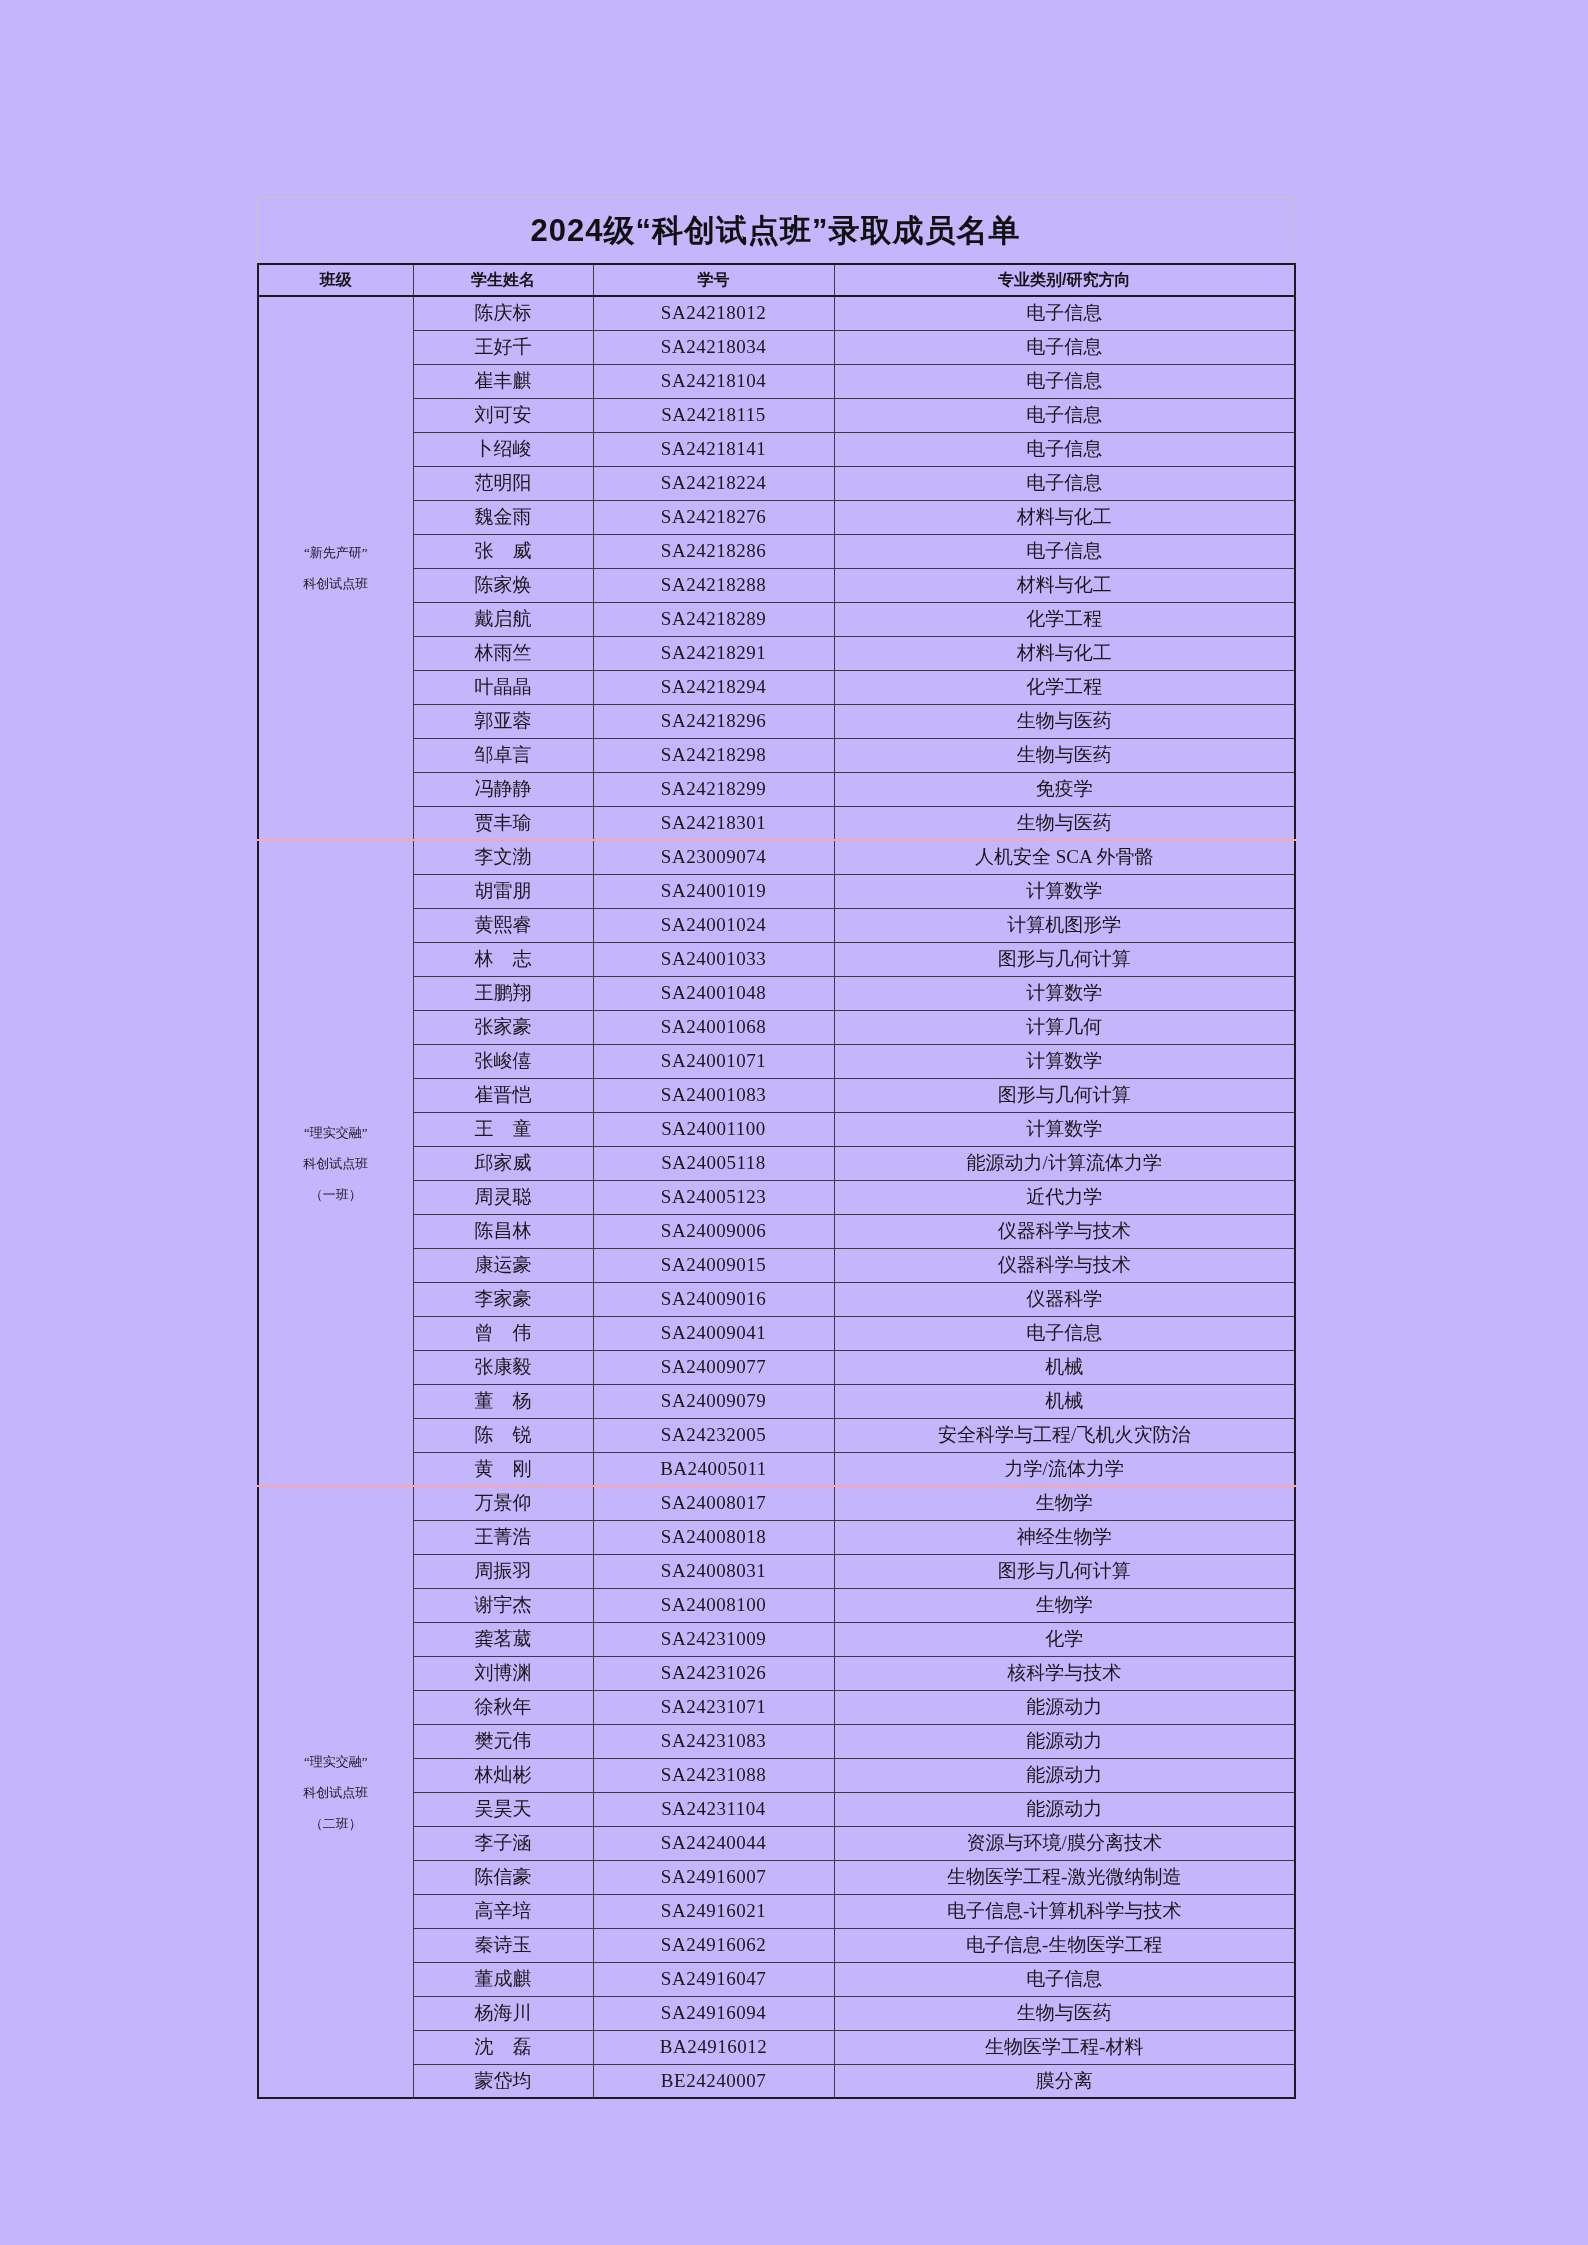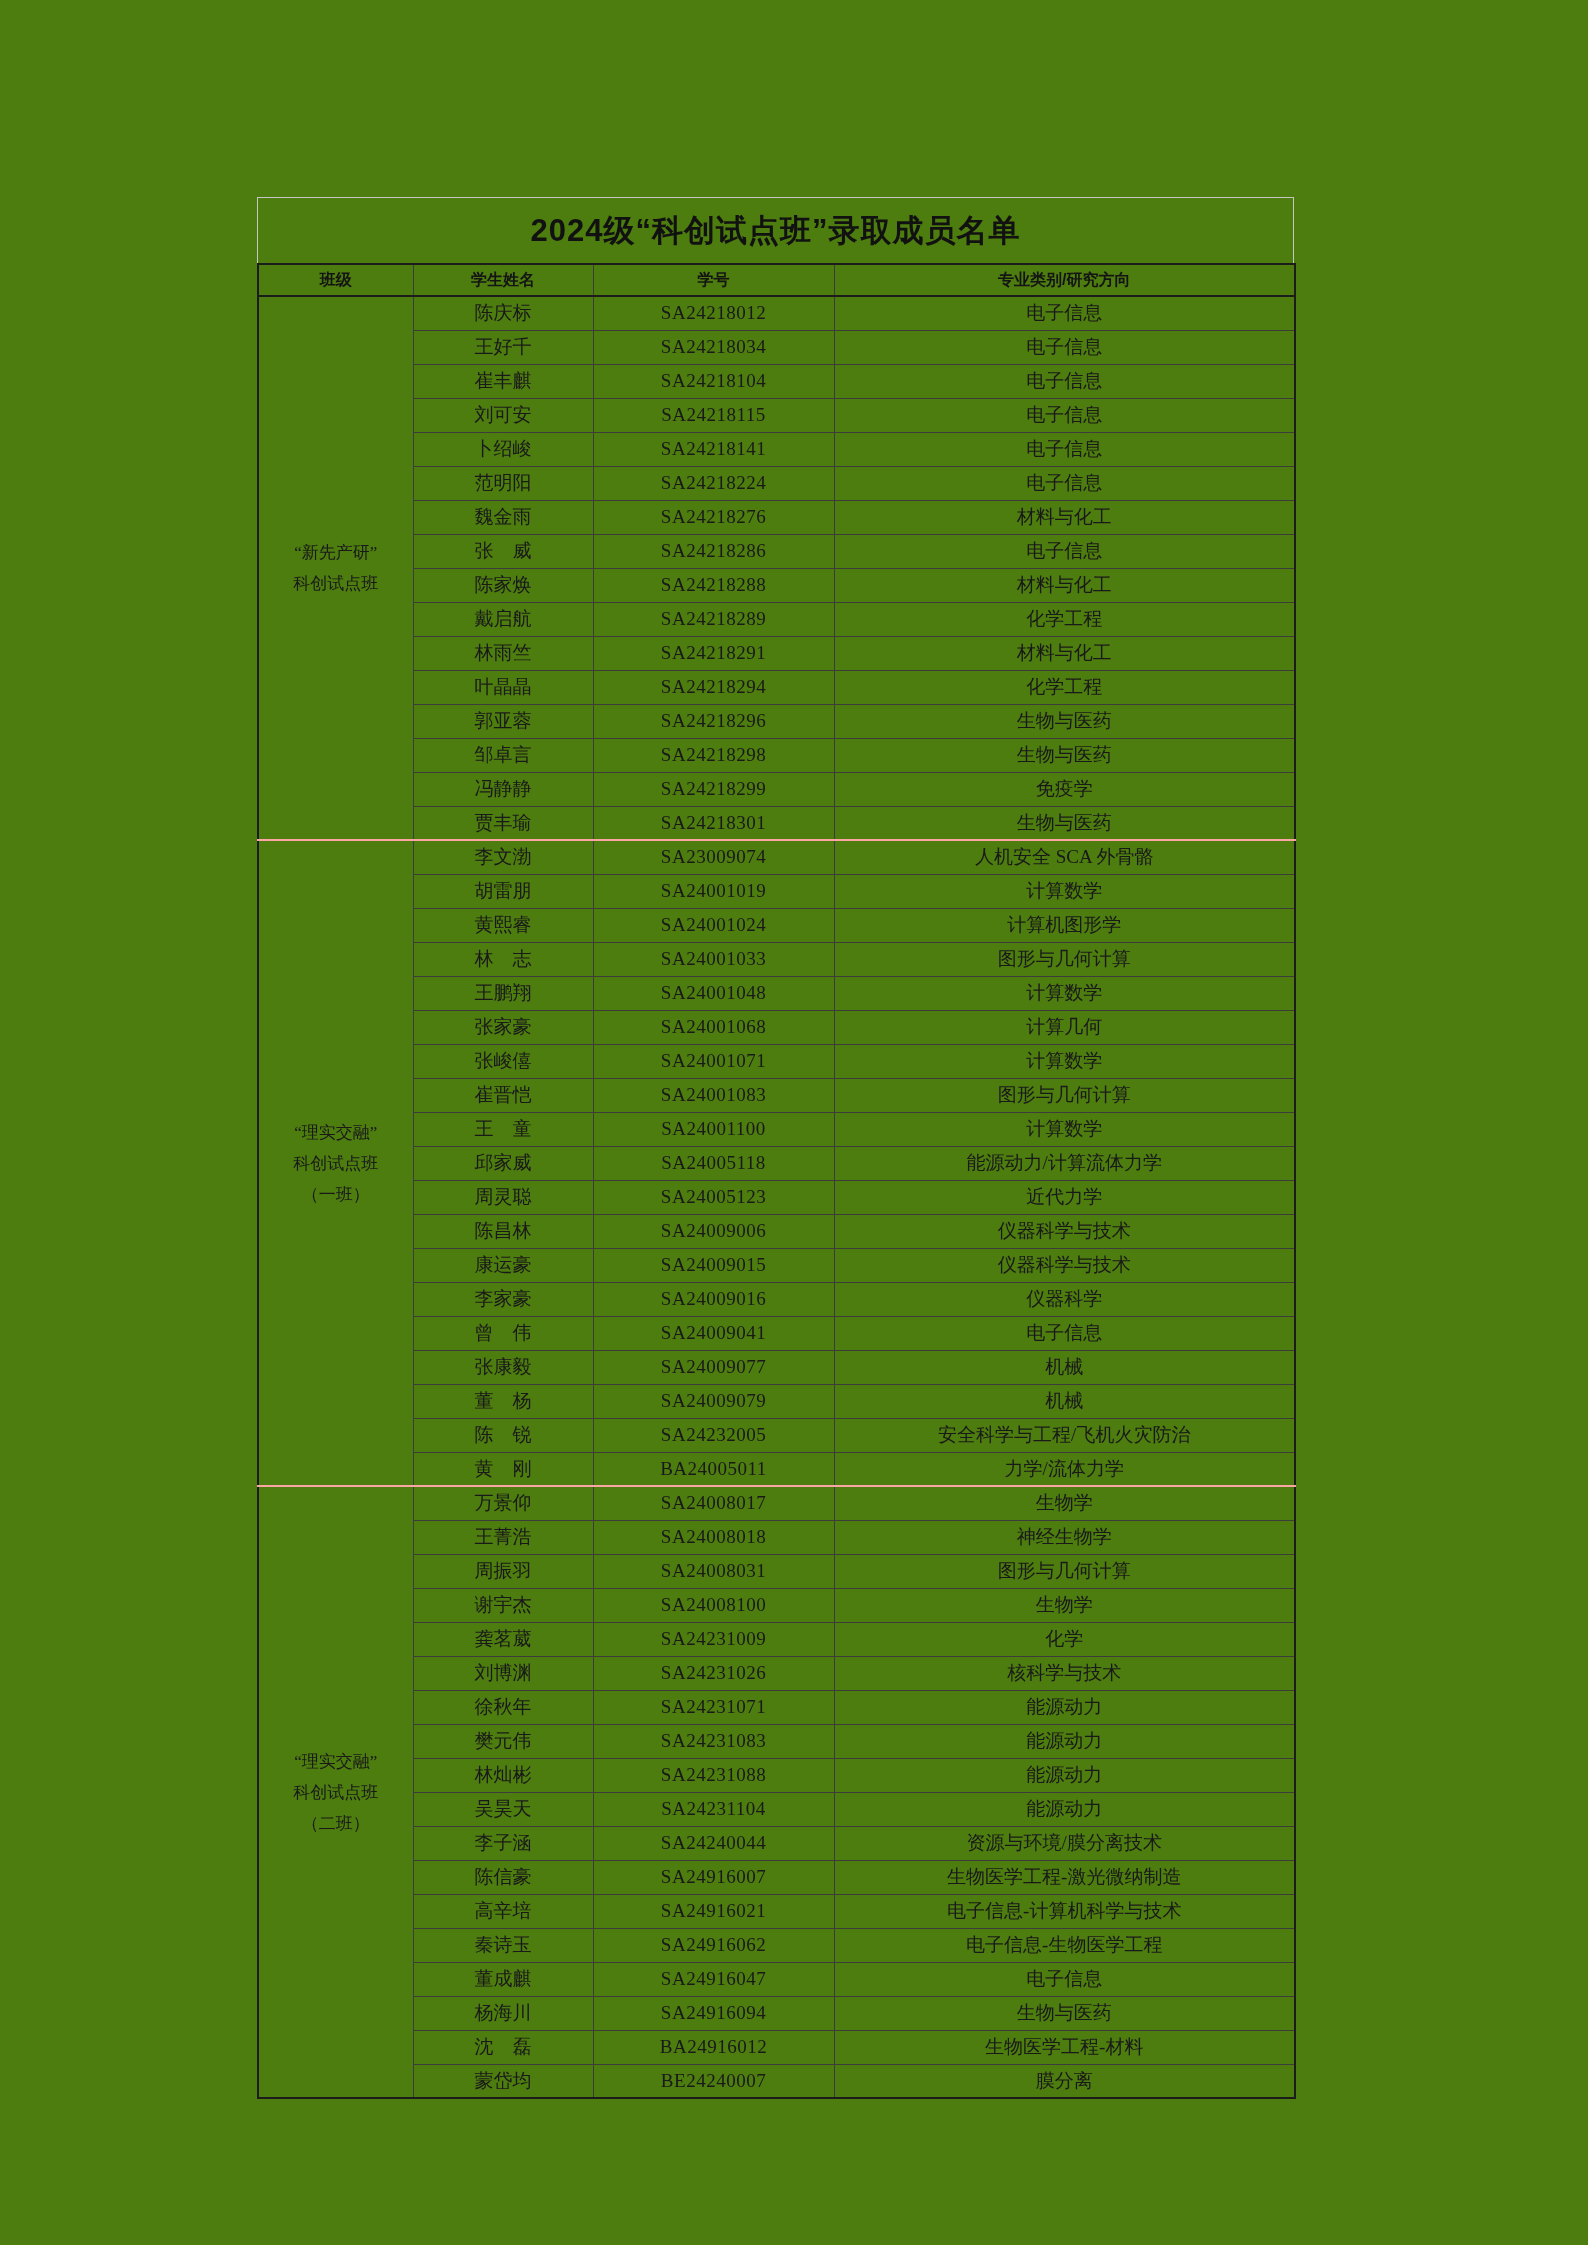--- a/index.html
+++ b/index.html
@@ -4,21 +4,21 @@
 <style>
   html, body {
     margin: 0;
     padding: 0;
     background: #ffffff;
   }
   .canvas {
     position: relative;
     width: 1588px;
     height: 2245px;
-    background: #4d7c0f;
+    background: #c4b5fd;
     overflow: hidden;
     font-family: "Liberation Serif", serif;
     color: #191919;
   }
   .doc {
     position: absolute;
     left: 257px;
     top: 197px;
     width: 1037px;
   }
@@ -63,21 +63,21 @@
   }
   table.roster tbody td {
     height: 34px;
     font-size: 19px;
   }
   table.roster tbody td.id-cell {
     letter-spacing: 0.5px;
     margin-left: 16px;
   }
   table.roster tbody td.class-cell {
-    font-size: 17px;
+    font-size: 13px;
     line-height: 31px;
     white-space: normal;
   }
   tr.group-start td {
     border-top: 2px solid #fca5a5;
   }
 </style>
 </head>
 <body>
 

